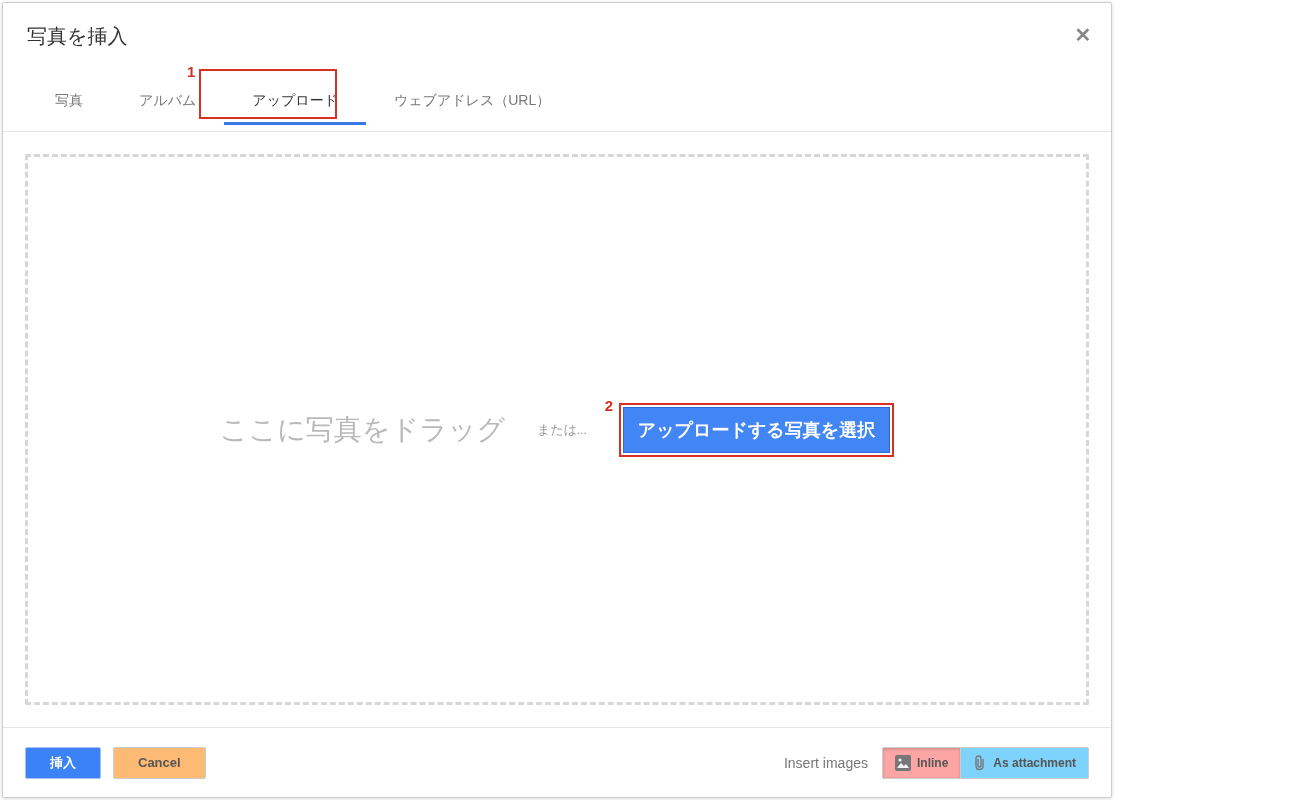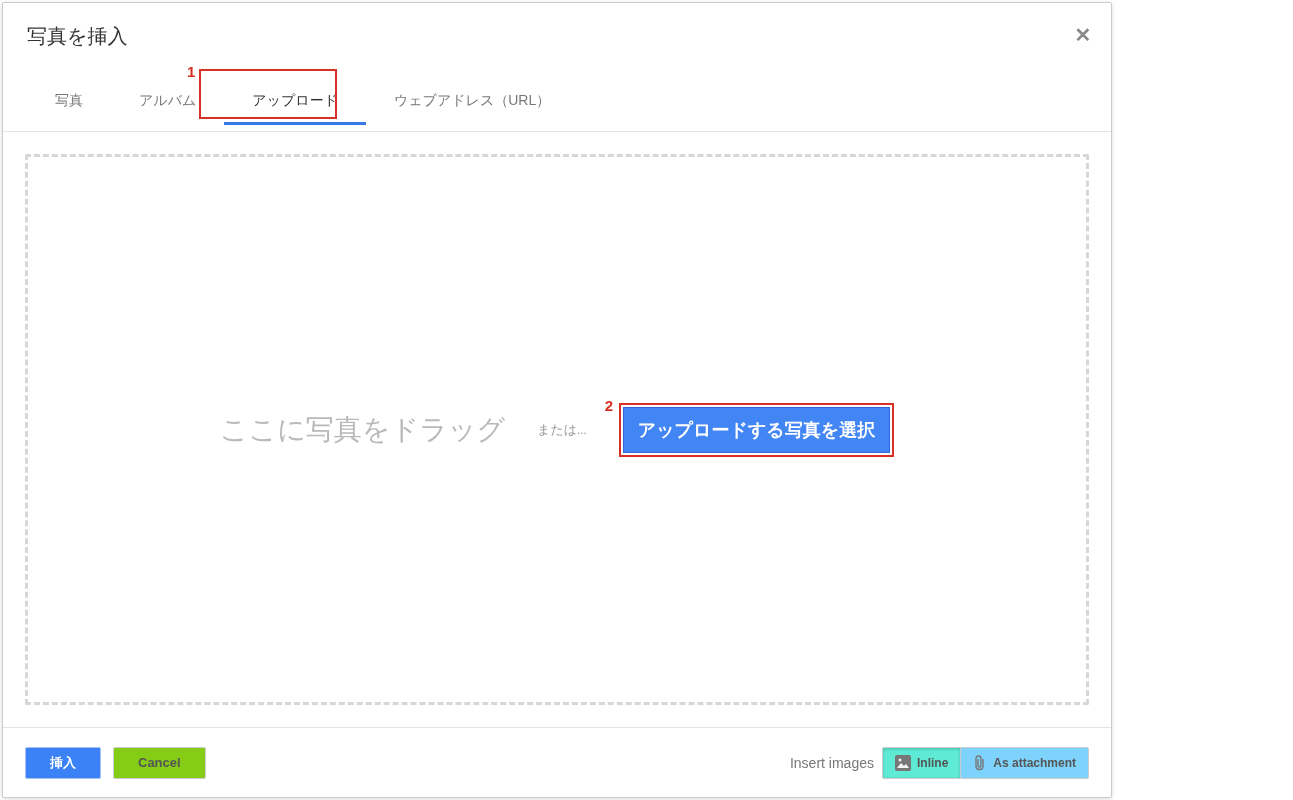--- a/index.html
+++ b/index.html
@@ -148,30 +148,30 @@
     justify-content: center;
     border: 1px solid transparent;
   }
   .btn.primary {
     background: #3b82f6;
     color: #fff;
     font-weight: bold;
     border-color: #a3c1f2;
   }
   .btn.secondary {
-    background: #84cc16;
+    background: #fdba74;
     color: #555;
     border: 1px solid #ccc;
     font-weight: bold;
   }
   .footer-right {
     margin-left: auto;
     display: flex;
     align-items: center;
-    gap: 8px;
+    gap: 14px;
   }
   .insert-label {
     font-size: 14px;
     color: #777;
   }
   .toggle-group {
     display: flex;
   }
   .toggle-btn {
     height: 32px;
@@ -180,21 +180,21 @@
     border: 1px solid #ccc;
     font-size: 12px;
     font-weight: bold;
     color: #555;
     display: inline-flex;
     align-items: center;
     gap: 6px;
     cursor: pointer;
   }
   .toggle-btn.selected {
-    background: #5eead4;
+    background: #fca5a5;
     box-shadow: inset 0 1px 3px rgba(0,0,0,0.2);
   }
   .toggle-btn:first-child { border-radius: 2px 0 0 2px; }
   .toggle-btn:last-child { border-radius: 0 2px 2px 0; border-left: none; }
   .icon-img {
     width: 16px; height: 16px;
     display: inline-block;
   }
   .icon-clip {
     width: 14px; height: 16px;

